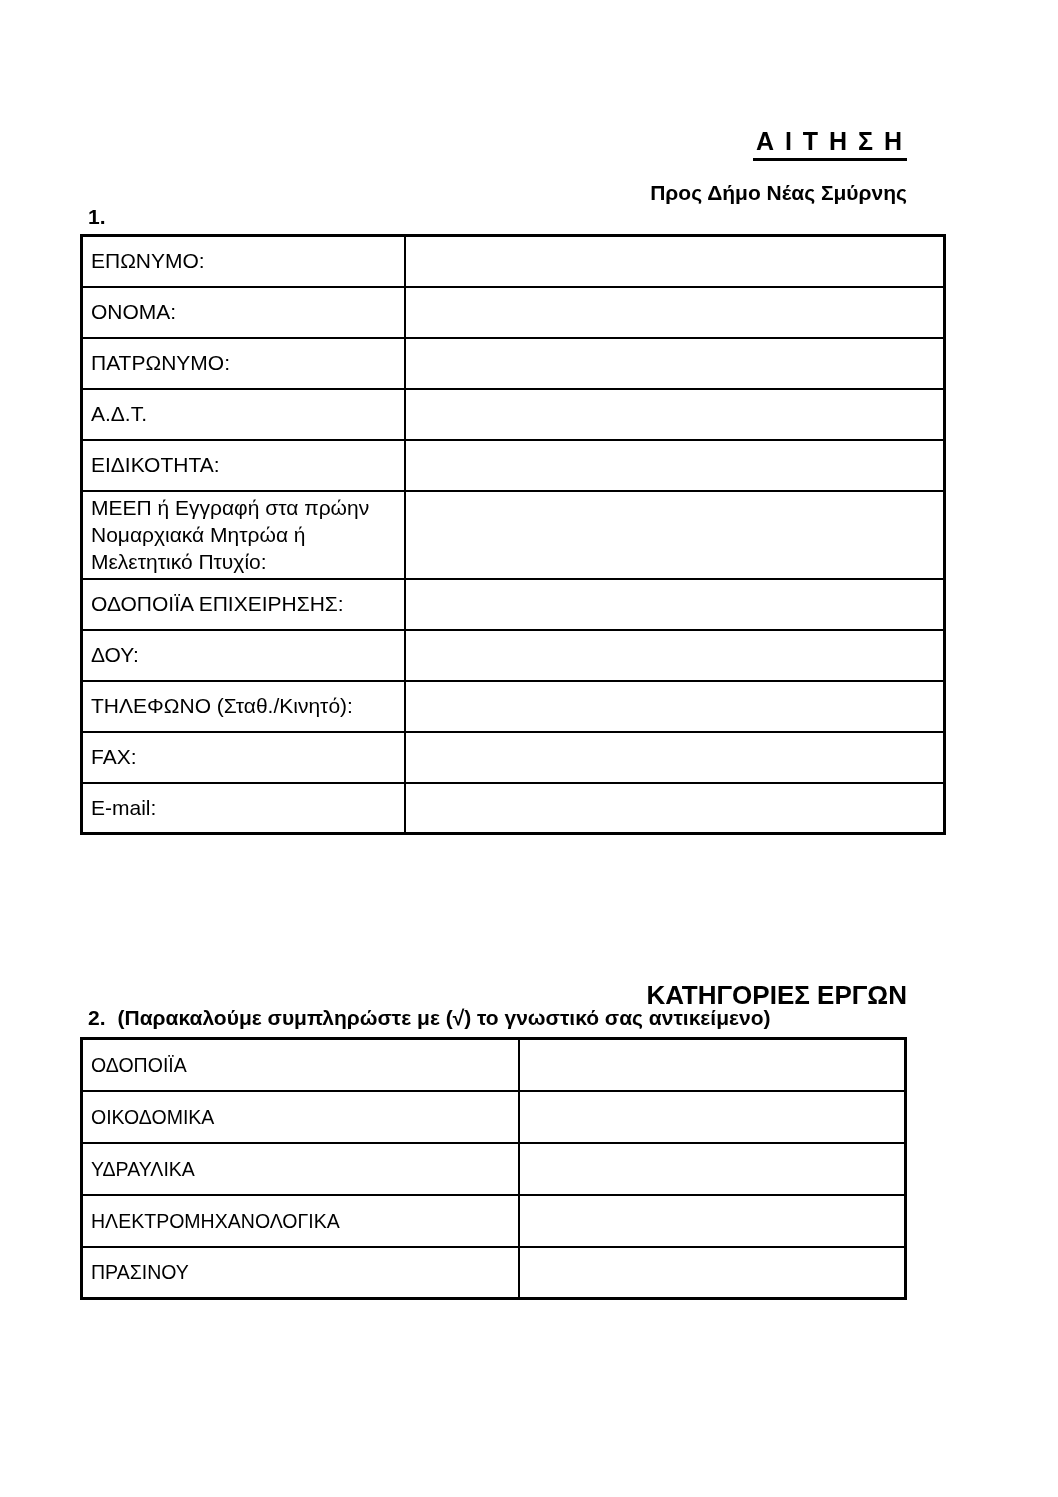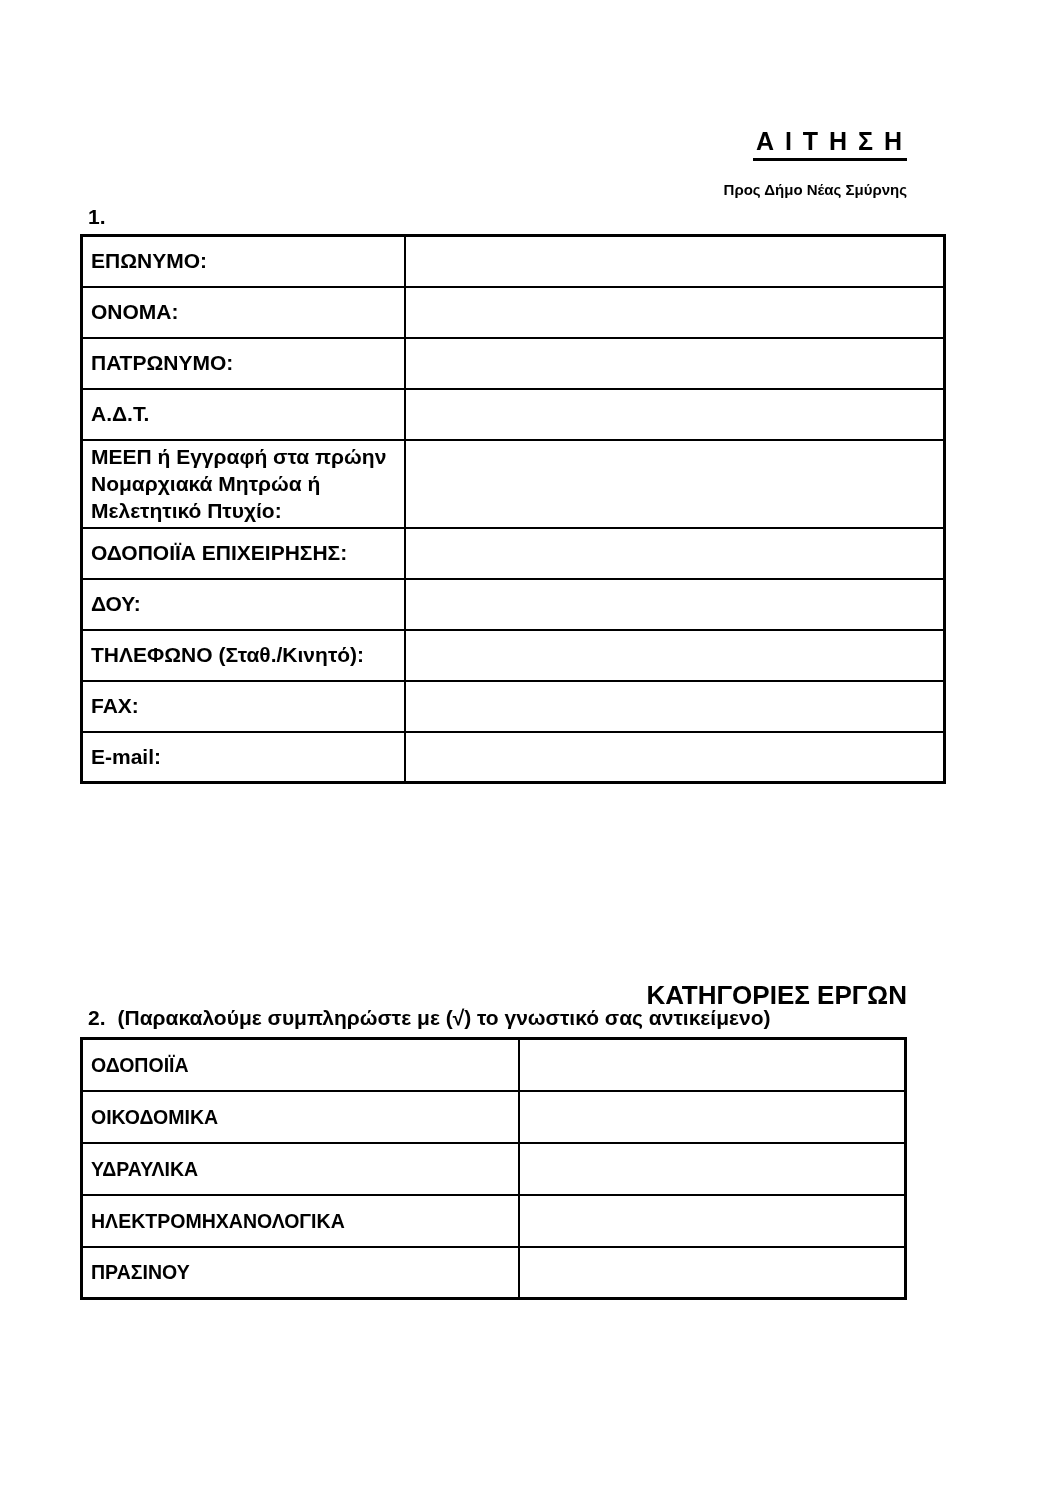--- a/index.html
+++ b/index.html
@@ -32,41 +32,41 @@
     display: inline-block;
     font-size: 25px;
     font-weight: bold;
     letter-spacing: 2px;
     border-bottom: 3px solid #000;
     padding: 0 3px 2px 3px;
     line-height: 1.1;
   }
   .doc-subtitle-wrap { top: 181px; }
   .doc-subtitle {
-    font-size: 15px;
+    font-size: 21px;
     font-weight: bold;
     line-height: 1.15;
   }
   .sec-num-1 {
     position: absolute;
     left: 88px;
     top: 205px;
     font-size: 21px;
     font-weight: bold;
   }
   table.form {
     position: absolute;
     border-collapse: collapse;
     table-layout: fixed;
     border: 3px solid #000;
   }
   table.form td {
     border: 2px solid #000;
     font-size: 21px;
-    font-weight: bold;
+    font-weight: normal;
     vertical-align: middle;
     padding: 2px 6px 3px 8px;
     line-height: 27px;
     overflow: hidden;
   }
   table.applicant {
     left: 80px;
     top: 234px;
     width: 866px;
   }
@@ -130,20 +130,24 @@
       <td class="value-cell"></td>
     </tr>
     <tr class="single">
       <td class="label-cell">ΠΑΤΡΩΝΥΜΟ:</td>
       <td class="value-cell"></td>
     </tr>
     <tr class="single">
       <td class="label-cell">Α.Δ.Τ.</td>
       <td class="value-cell"></td>
     </tr>
+    <tr class="single">
+      <td class="label-cell">ΕΙΔΙΚΟΤΗΤΑ:</td>
+      <td class="value-cell"></td>
+    </tr>
     <tr class="tall">
       <td class="label-cell">ΜΕΕΠ ή Εγγραφή στα πρώην Νομαρχιακά Μητρώα ή Μελετητικό Πτυχίο:</td>
       <td class="value-cell"></td>
     </tr>
     <tr class="single">
       <td class="label-cell">ΟΔΟΠΟΙΪΑ ΕΠΙΧΕΙΡΗΣΗΣ:</td>
       <td class="value-cell"></td>
     </tr>
     <tr class="single">
       <td class="label-cell">ΔΟΥ:</td>

